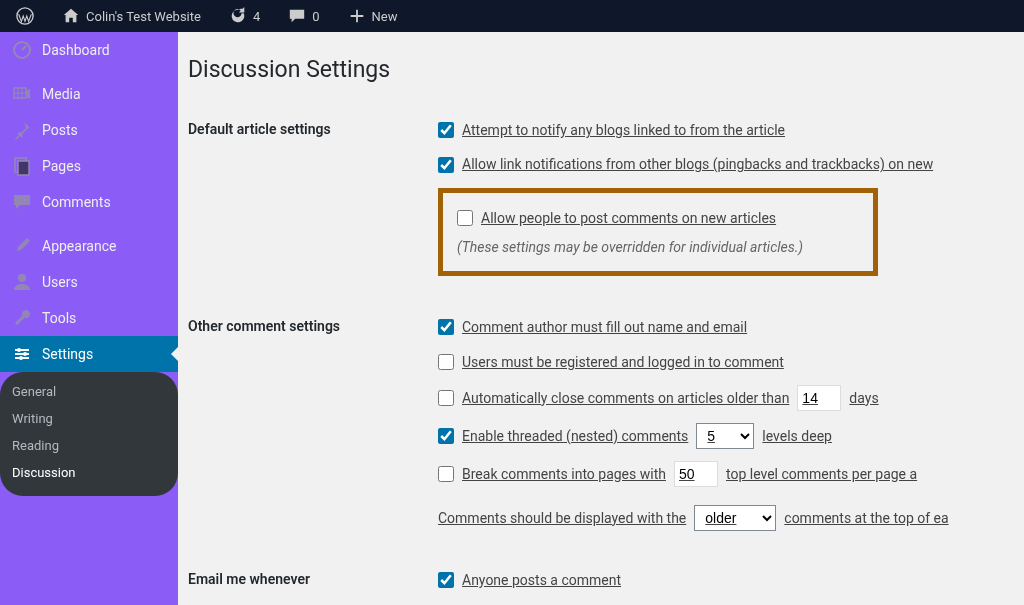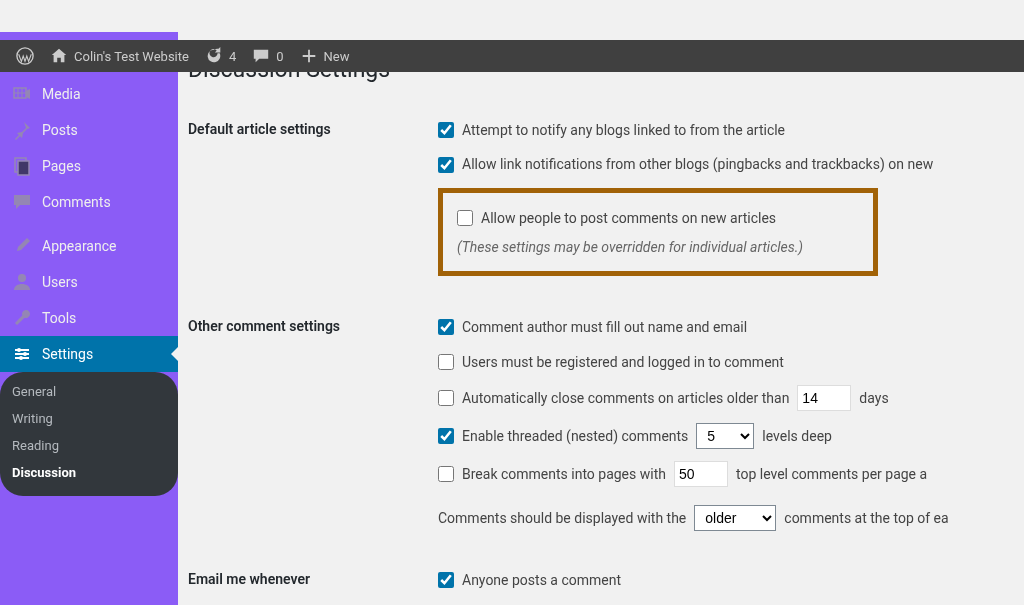--- a/index.html
+++ b/index.html
@@ -1,49 +1,49 @@
 <!DOCTYPE html>
 <html><head>
 <meta charset="utf-8">
 <style>
   * { box-sizing: border-box; margin: 0; padding: 0; }
   html, body { width: 1024px; height: 605px; font-family: -apple-system, BlinkMacSystemFont, "Segoe UI", Roboto, Oxygen-Sans, Ubuntu, Cantarell, "Helvetica Neue", sans-serif; font-size: 13px; color: #444; background: #f1f1f1; overflow: hidden; }
 
   
-  .adminbar { position: absolute; top: 0; left: 0; right: 0; height: 32px; background: #404040; color: #eee; display: flex; align-items: center; font-size: 13px; padding: 0 8px; gap: 0; z-index: 100; margin-top: 40px; }
+  .adminbar { position: absolute; top: 0; left: 0; right: 0; height: 32px; background: #0f172a; color: #eee; display: flex; align-items: center; font-size: 13px; padding: 0 8px; gap: 12px; z-index: 100; }
   .adminbar .ab-item { display: flex; align-items: center; gap: 6px; padding: 0 8px; height: 32px; color: #ccc; cursor: pointer; }
   .adminbar svg, .adminbar .u-icon { width: 18px; height: 18px; flex: 0 0 18px; }
 
   
   .sidebar { position: absolute; top: 32px; left: 0; bottom: 0; width: 178px; background: #8b5cf6; color: #eee; overflow: hidden; z-index: 50; }
   .menu-item { display: flex; align-items: center; gap: 10px; padding: 8px 12px; color: #eee; font-size: 14px; cursor: pointer; }
   .menu-item.active { background: #0073aa; color: #fff; position: relative; }
   .menu-item.active::after {
     content: ""; position: absolute; right: -1px; top: 50%; transform: translateY(-50%);
     width: 0; height: 0; border-top: 8px solid transparent; border-bottom: 8px solid transparent;
     border-right: 8px solid #f1f1f1;
   }
   .menu-sep { height: 8px; }
   .menu-icon { width: 20px; height: 20px; flex: 0 0 20px; display: flex; align-items: center; justify-content: center; opacity: 0.7; }
   .menu-item.active .menu-icon { opacity: 1; }
   .menu-badge { display: inline-flex; min-width: 18px; height: 18px; border-radius: 9px; background: #d54e21; color: #fff; font-size: 11px; align-items: center; justify-content: center; padding: 0 5px; margin-left: 4px; }
   .submenu { background: #32373c; padding: 6px 0 10px 0; border-radius: 23px; }
   .sub-item { display: block; padding: 6px 12px; font-size: 13px; color: #b4b9be; cursor: pointer; }
-  .sub-item.active { color: #fff; font-weight: 700; }
+  .sub-item.active { color: #fff; font-weight: 400; }
 
   
   .content { position: absolute; top: 32px; left: 178px; right: 0; bottom: 0; background: #f1f1f1; padding: 20px 20px 20px 10px; overflow: hidden; }
   h1.page-title { font-size: 23px; font-weight: 400; color: #23282d; margin: 4px 0 22px 0; }
   table.form-table { width: 100%; border-collapse: collapse; }
   table.form-table > tbody > tr > th { text-align: left; vertical-align: top; width: 250px; padding: 16px 10px 16px 0; font-weight: 600; font-size: 14px; color: #23282d; }
   table.form-table > tbody > tr > td { vertical-align: top; padding: 10px 0 16px 0; font-size: 14px; color: #444; }
-  .opt-line { display: flex; align-items: center; gap: 8px; flex-wrap: wrap; padding: 4px 0 8px 0; line-height: 1.6; }
+  .opt-line { display: flex; align-items: center; gap: 8px; flex-wrap: wrap; padding: 4px 0 8px 0; line-height: 1.6; text-decoration: underline; }
   .opt-line input[type="checkbox"] { width: 16px; height: 16px; }
   .note-italic { font-style: italic; color: #666; padding: 2px 0 8px 0; }
-  input.tiny-text { width: 54px; height: 26px; padding: 2px 4px; border: 1px solid #ddd; font-size: 14px; text-align: left; }
+  input.tiny-text { width: 44px; height: 26px; padding: 2px 4px; border: 1px solid #ddd; font-size: 14px; text-align: left; }
   select.sm-select { height: 26px; border: 1px solid #7e8993; font-size: 14px; padding: 0 22px 0 6px; background: #fff; appearance: auto; }
 
   .highlight-box { border: 5px solid #a16207; padding: 10px 14px 8px 14px; margin: 4px 0 10px 0; width: 440px; }
 
   
   .arrow { position: absolute; pointer-events: none; }
   .arrow svg { display: block; }
 
   
   input[type="checkbox"] { accent-color: #0073aa; }

